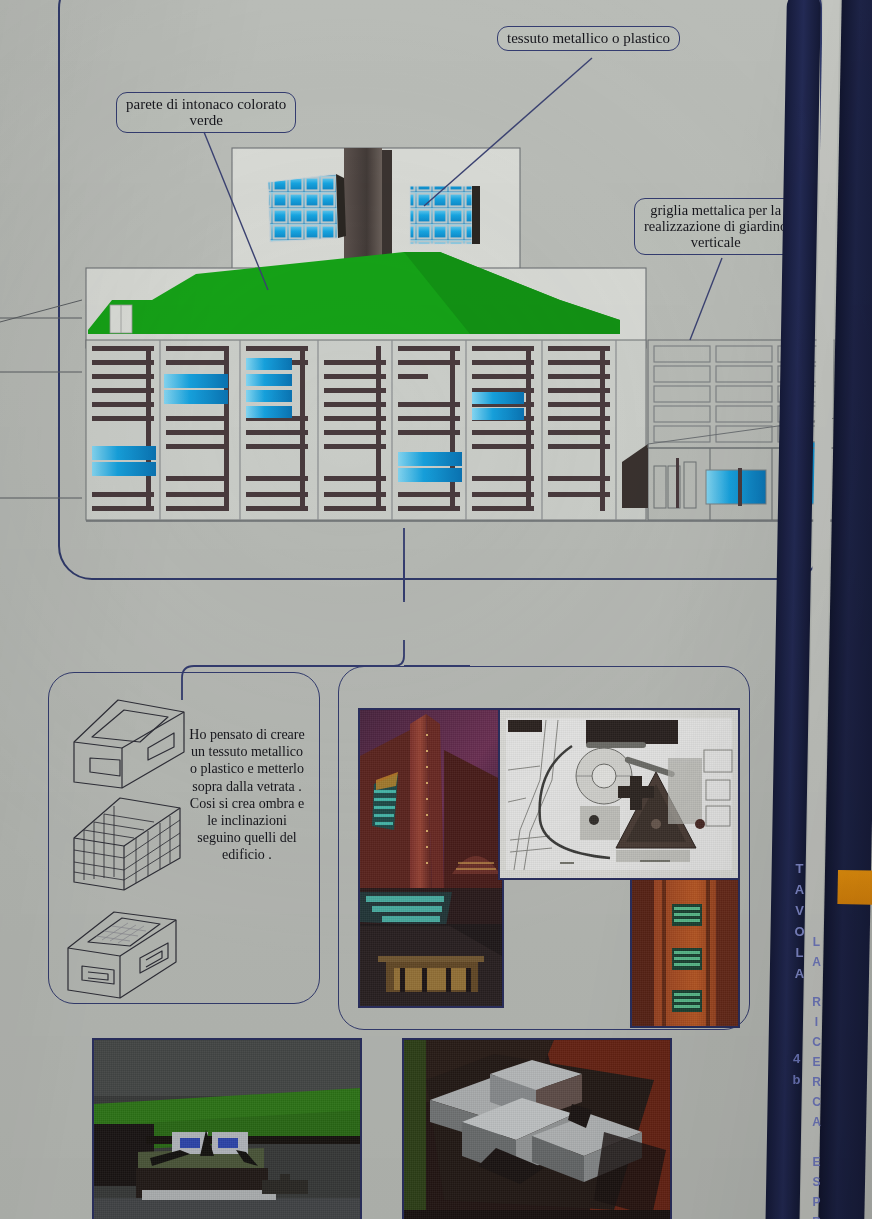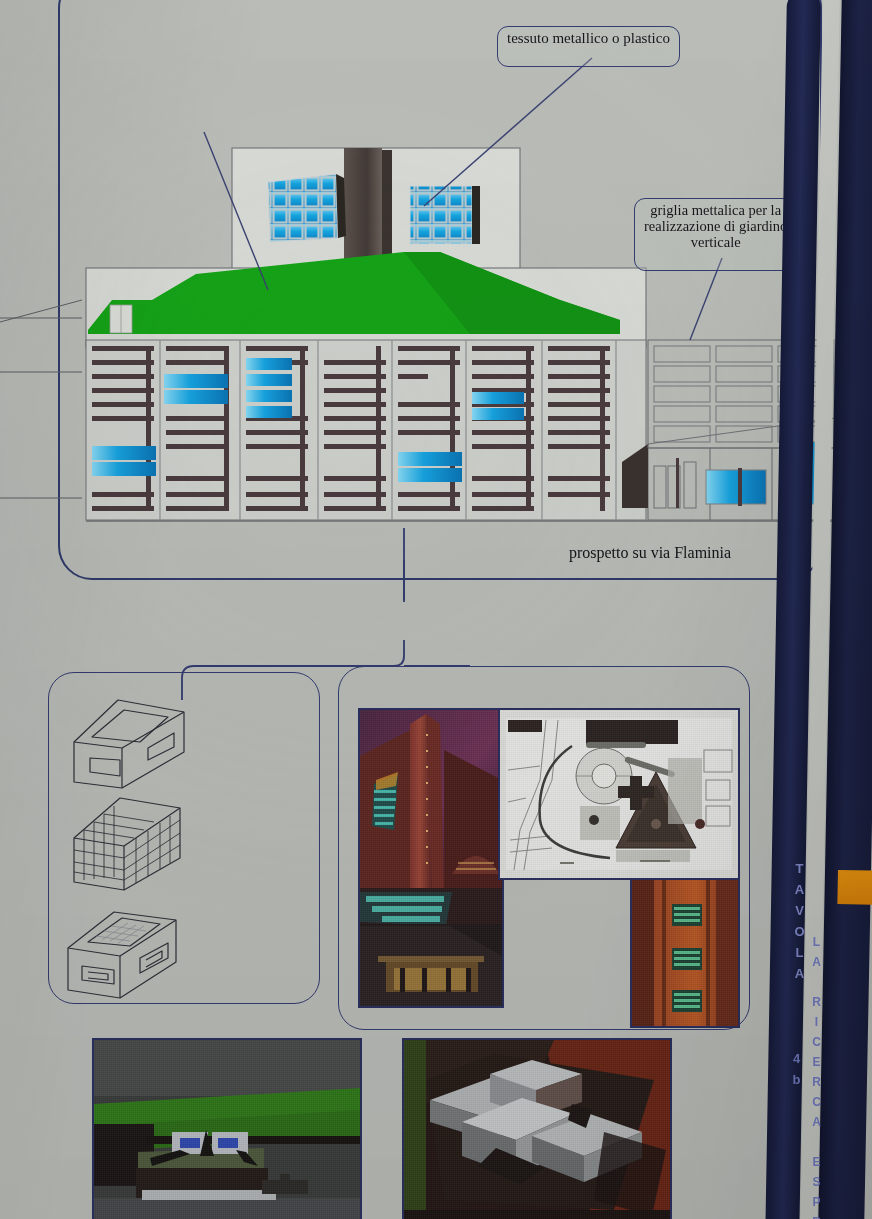--- a/index.html
+++ b/index.html
@@ -59,21 +59,21 @@
 
   
   #elevation{position:absolute;left:0;top:0;width:872px;height:600px;}
 
   
   .callout{
     position:absolute;border:1.6px solid #343c70;border-radius:11px;
     background:rgba(196,198,193,.25);
     color:#16161c;text-align:center;
     font-family:"Liberation Serif",serif;
-    padding:3px 9px 20px;line-height:16px;font-size:15px;
+    padding:3px 9px 4px;line-height:16px;font-size:15px;
     white-space:pre-line;
   }
   #callout-tessuto{left:497px;top:26px;}
   #callout-parete{left:116px;top:92px;}
   #callout-griglia{left:634px;top:198px;font-size:14.5px;line-height:16px;}
   #callout-soluzione{left:308px;top:610px;}
 
   .caption{
     position:absolute;text-align:center;color:#14141a;
     font-family:"Liberation Serif",serif;
@@ -345,28 +345,29 @@
   <svg style="position:absolute;left:0;top:560px;width:872px;height:140px;" viewBox="0 0 872 140" xmlns="http://www.w3.org/2000/svg">
     <g stroke="#343c70" stroke-width="1.8" fill="none">
       <path d="M404 0 L404 42"></path>
       <path d="M404 80 L404 96 Q404 106 394 106 L194 106 Q182 106 182 118 L182 140"></path>
       <path d="M404 106 L470 106"></path>
     </g>
   </svg>
 
   <div class="callout" id="callout-tessuto">tessuto metallico o plastico</div>
 
+  <div class="callout" id="callout-parete">parete di intonaco colorato
+verde</div>
 
   <div class="callout" id="callout-griglia">griglia mettalica per la
 realizzazione di giardino
 verticale</div>
 
 
   <div class="caption" id="caption-prospetto">
-    <div>prospetto su via Flaminia</div>
   </div>
 
   <div class="panel" id="panel-left"></div>
 
   <svg style="position:absolute;left:58px;top:690px;width:150px;height:320px;" viewBox="0 0 150 320" xmlns="http://www.w3.org/2000/svg">
     <g fill="none" stroke="#2f2f38" stroke-width="1.2" stroke-linejoin="round">
 
       <g>
         <polygon points="16,52 60,10 126,22 126,62 64,98 16,92"></polygon>
         <polyline points="16,52 64,58 126,22"></polyline>
@@ -415,20 +416,21 @@
           <line x1="60" y1="253" x2="86" y2="236"></line>
         </g>
         <polygon points="24,276 56,280 56,294 24,290"></polygon>
         <polyline points="30,282 50,284 50,290 30,288"></polyline>
         <polygon points="82,268 110,253 110,268 82,283"></polygon>
         <polyline points="88,270 104,261 104,268 88,277"></polyline>
       </g>
     </g>
   </svg>
 
+  <div id="concept-text">Ho pensato di creare un tessuto metallico o plastico e metterlo sopra dalla vetrata . Cosi si crea ombra e le inclinazioni seguino quelli del edificio .</div>
 
   <div class="panel" id="panel-right"></div>
 
   <div class="photo grain" id="photo-tower">
     <svg class="photo-inner" viewBox="0 0 142 296" xmlns="http://www.w3.org/2000/svg" preserveAspectRatio="none">
       <defs>
         <linearGradient id="sky" x1="0" y1="0" x2="1" y2="1">
           <stop offset="0%" stop-color="#4a2540"></stop>
           <stop offset="55%" stop-color="#6e3055"></stop>
           <stop offset="100%" stop-color="#2c1b34"></stop>

